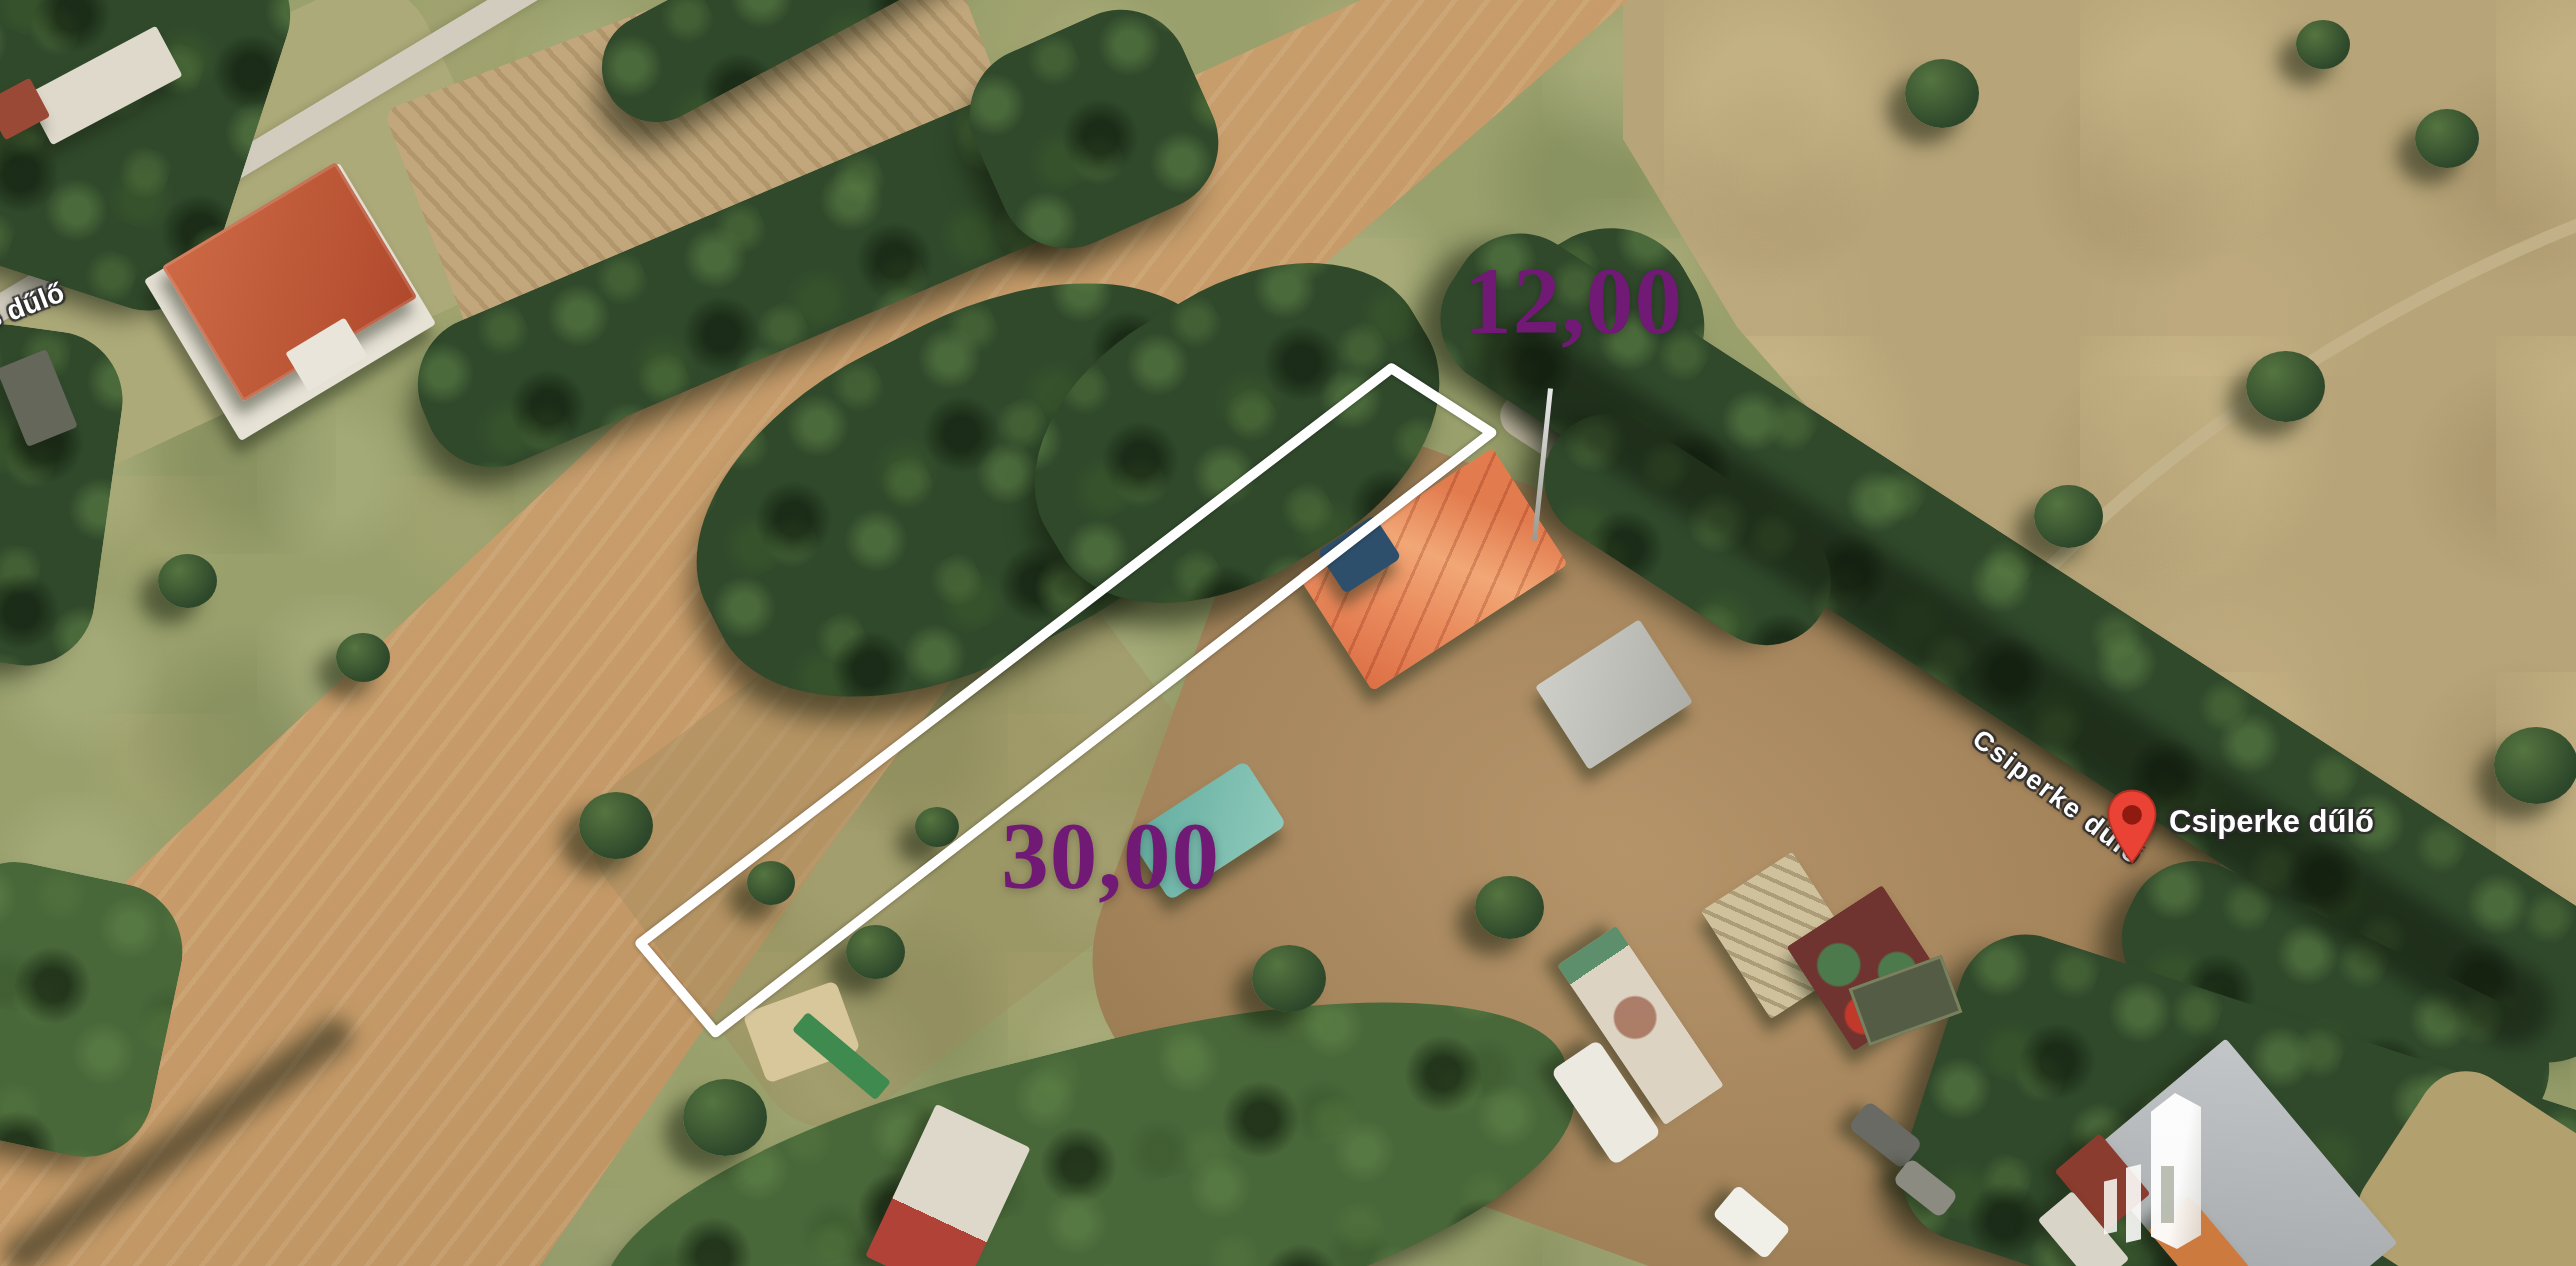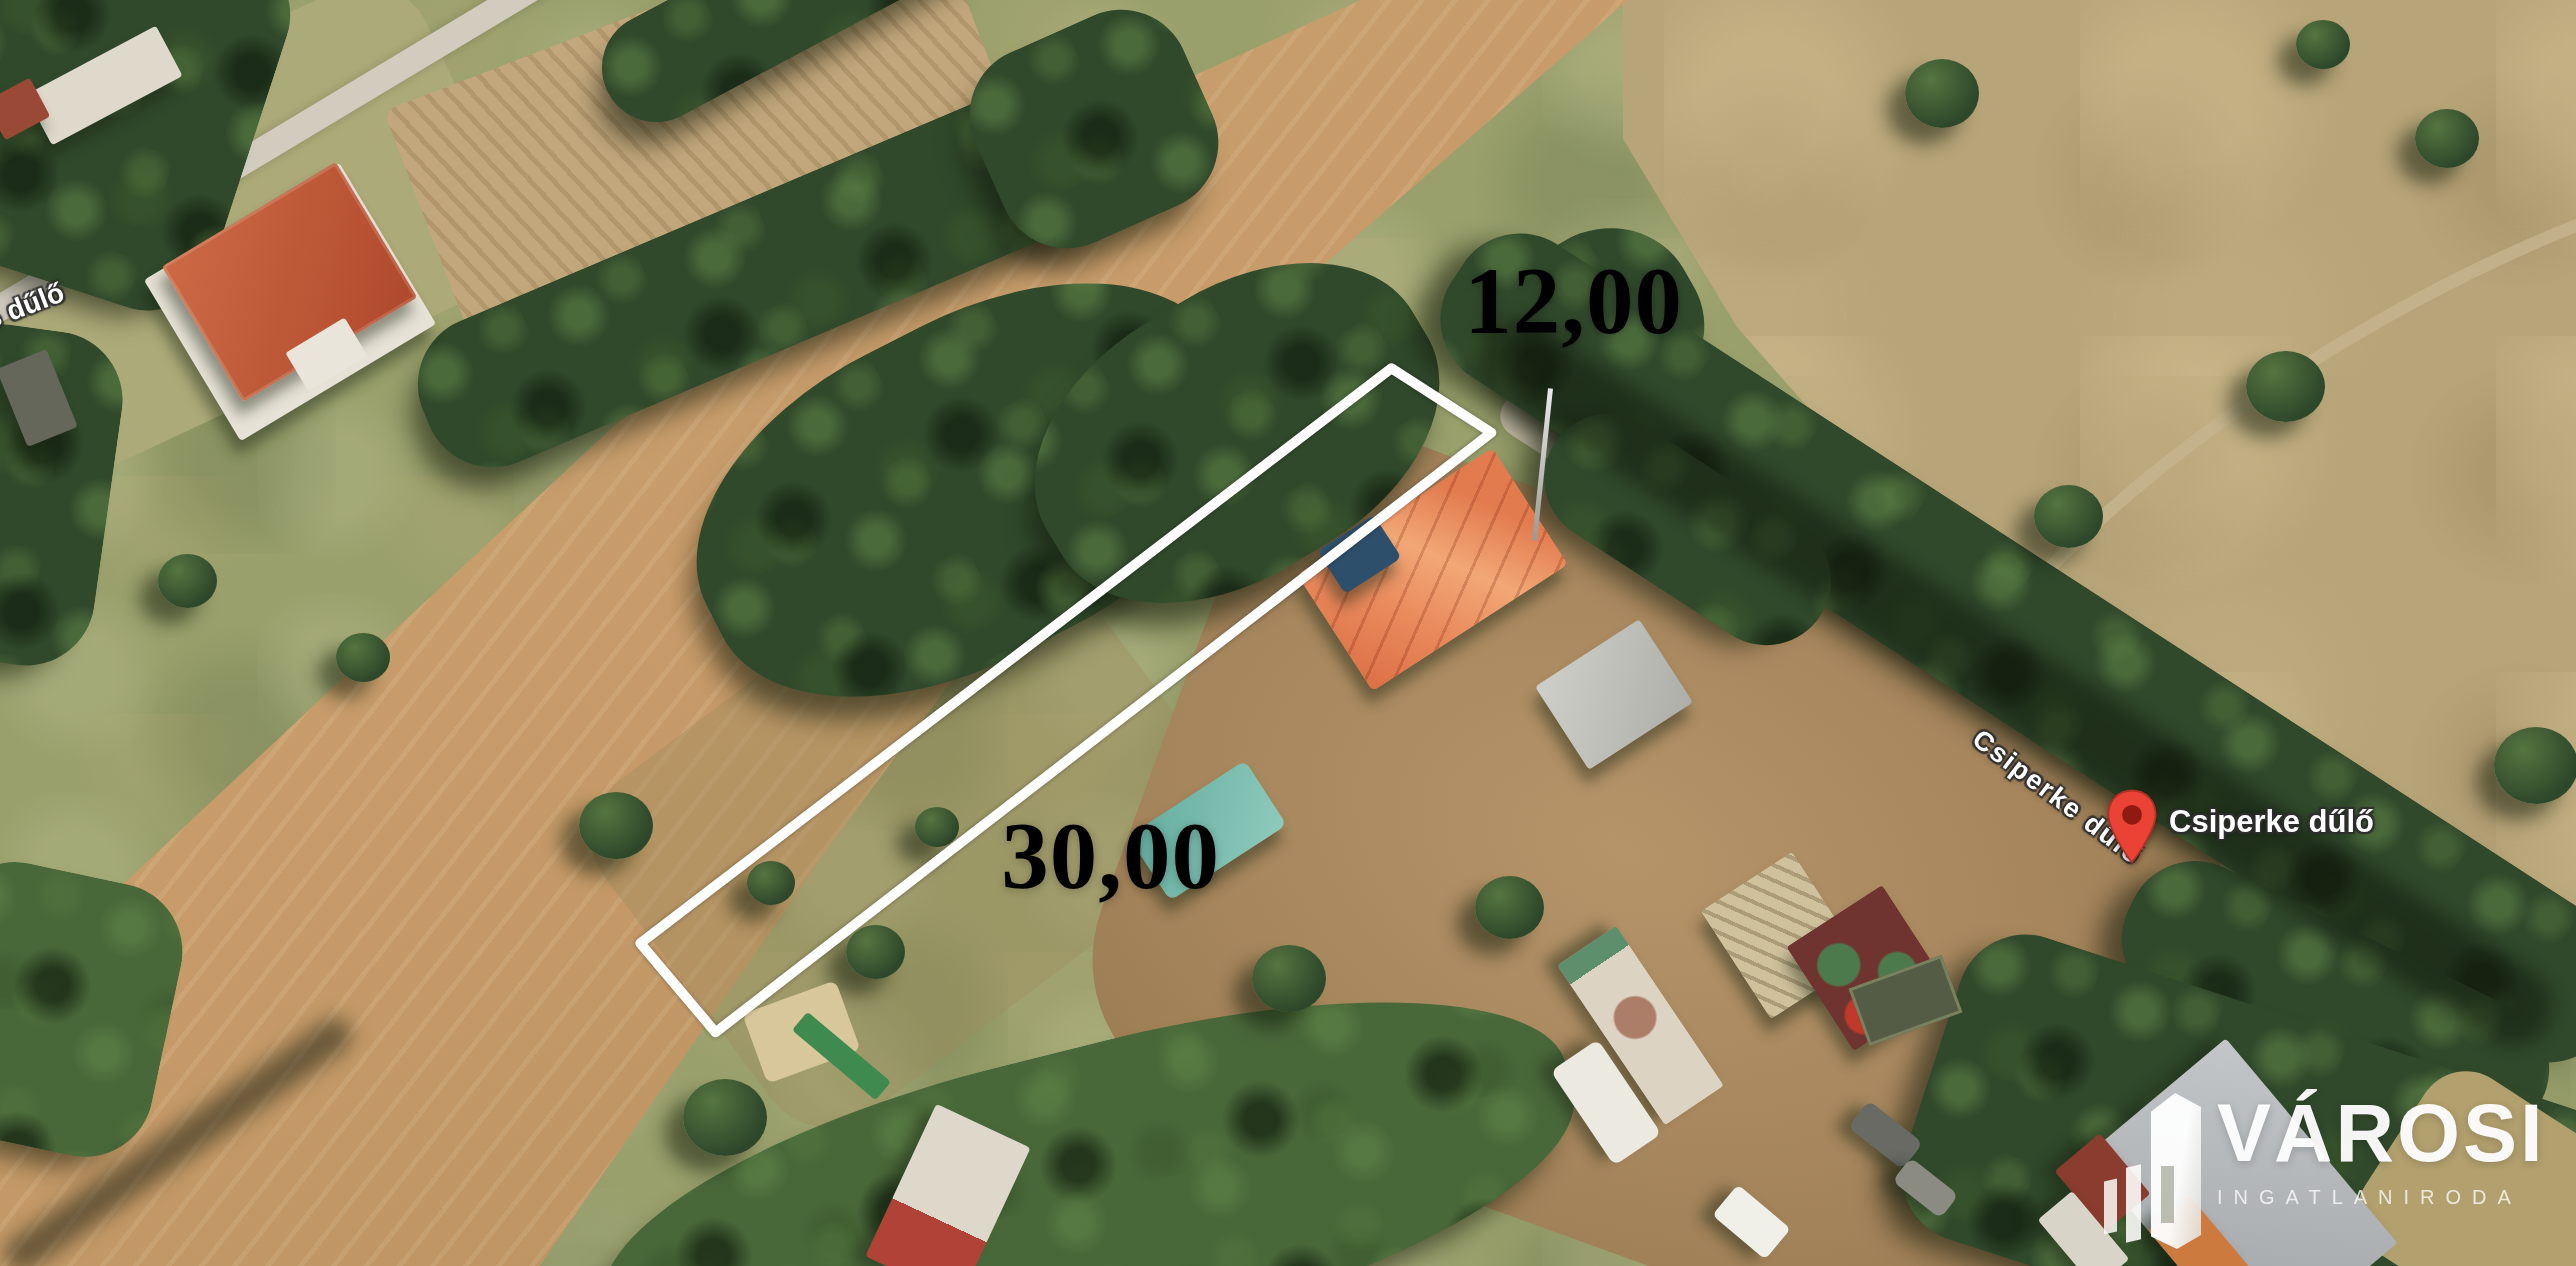--- a/index.html
+++ b/index.html
@@ -54,21 +54,21 @@
   .tree{border-radius:50%;
     background:radial-gradient(circle at 35% 30%, #557540, #2d472a 72%);
     box-shadow:-18px 16px 18px rgba(15,25,10,.5);}
   .shadowband{background:rgba(14,22,10,.5);border-radius:49px;filter:blur(10px);}
 
   
   .bld{border-radius:4px;box-shadow:-10px 10px 14px rgba(25,35,18,.45);}
 
   
   svg.lay{position:absolute;left:0;top:0;}
-  .dim{position:absolute;color:#000000;font-family:"Liberation Serif",serif;font-weight:bold;
+  .dim{position:absolute;color:#701a75;font-family:"Liberation Serif",serif;font-weight:bold;
        font-size:95px;letter-spacing:1px;text-align:center;line-height:1.1;
        text-shadow:0 2px 10px rgba(0,0,0,.25);}
   .maplabel{position:absolute;color:#fff;font-weight:bold;
     text-shadow:-2px -2px 1px rgba(45,45,45,.9),2px -2px 1px rgba(45,45,45,.9),
                 -2px 2px 1px rgba(45,45,45,.9),2px 2px 1px rgba(45,45,45,.9),
                 0 0 7px rgba(0,0,0,.45);}
   .pin-svg{position:absolute;left:2105px;top:788px;width:54px;height:77px;
     filter:drop-shadow(0 3px 3px rgba(0,0,0,.4));}
 
   
@@ -187,20 +187,16 @@
   <div class="maplabel" style="left:2169px;top:804px;font-size:31px;">Csiperke dűlő</div>
 
   <div class="logo">
     <div class="logo-mark">
       <div class="lg-b1"></div>
       <div class="lg-b2"></div>
       <div class="lg-main">
         <div class="lg-door"></div>
       </div>
     </div>
-    <div>
-      <div class="brand">VÁROSI</div>
-      <div class="tagline">INGATLANIRODA</div>
-    </div>
   </div>
 
 </div>
 
 
 </body></html>

